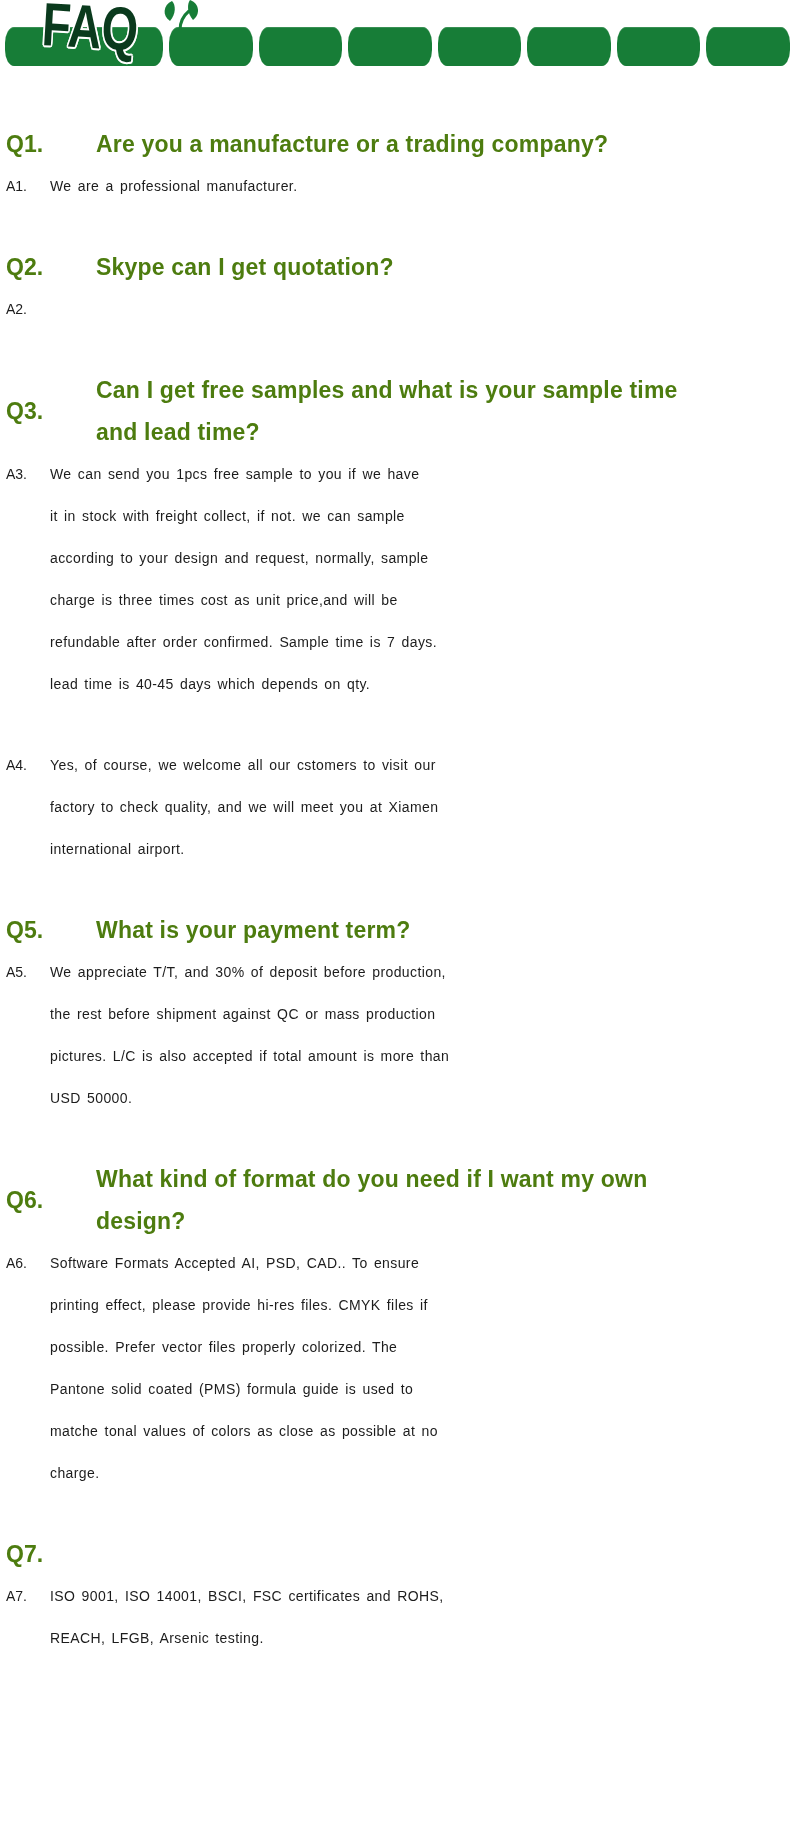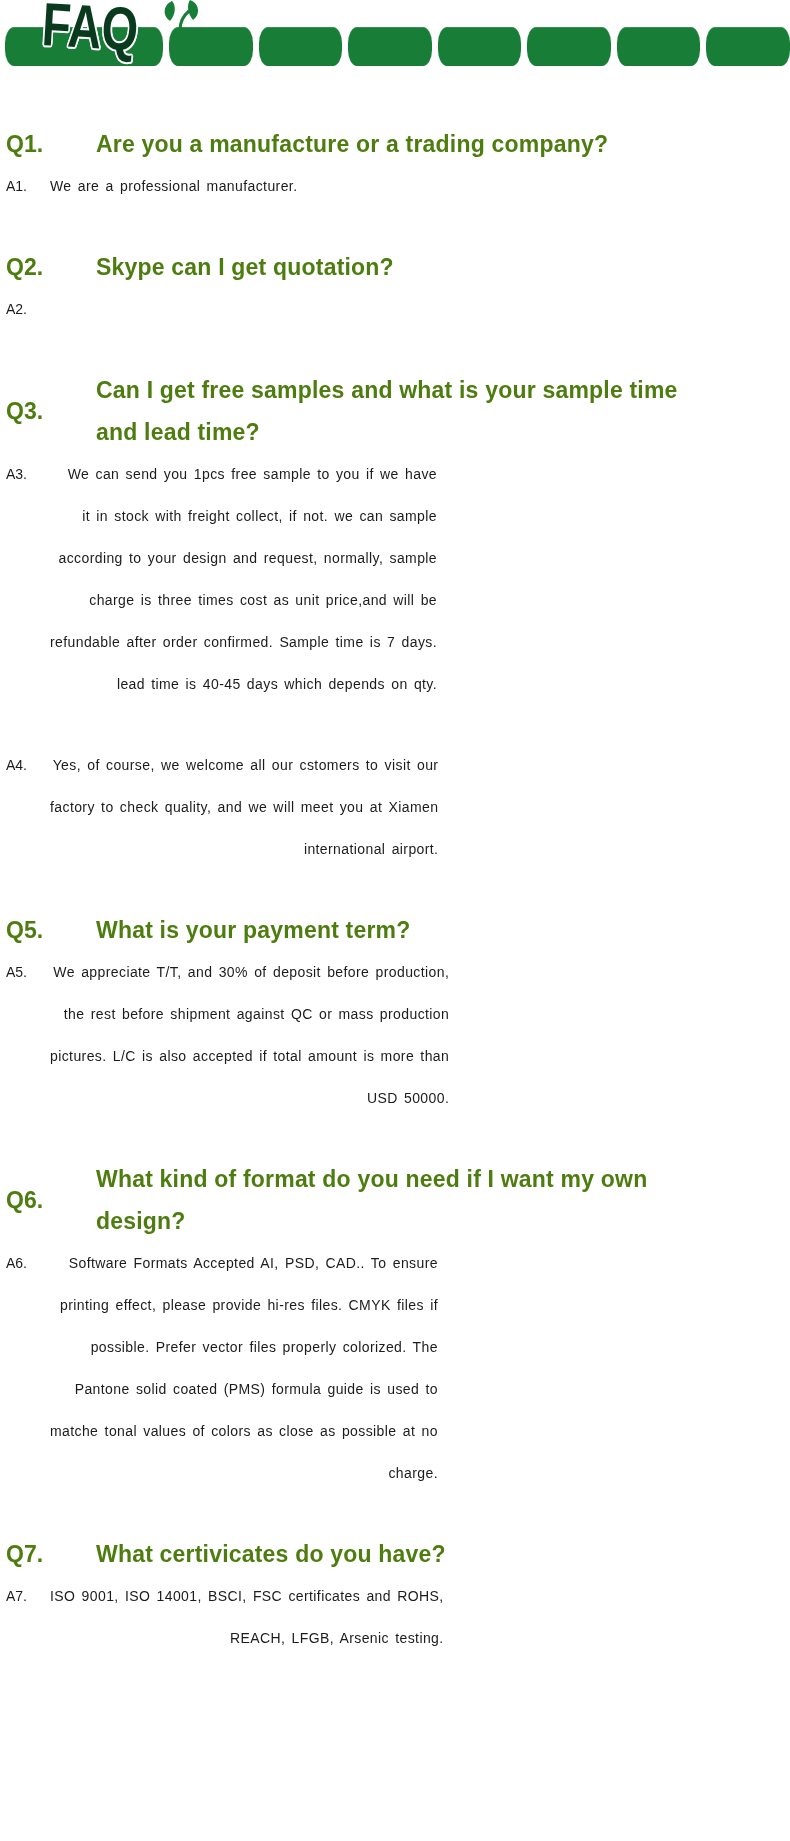--- a/index.html
+++ b/index.html
@@ -67,21 +67,21 @@
   .q .text { white-space: pre-line; letter-spacing: 0.2px; margin-left: 46px; }
 
   .a {
     display: flex;
     align-items: flex-start;
     font-size: 14px;
     line-height: 42px;
     color: #1c1c1c;
   }
   .a .label { flex: 0 0 44px; }
-  .a .text { white-space: pre-line; letter-spacing: 0.4px; word-spacing: 2px; text-align: right; }
+  .a .text { white-space: pre-line; letter-spacing: 0.4px; word-spacing: 2px; }
 </style>
 </head>
 <body>
 
 <header class="banner">
   <div class="stalk">
     <div class="seg seg-long"></div>
     <div class="seg"></div>
     <div class="seg"></div>
     <div class="seg"></div>
@@ -174,21 +174,20 @@
 possible. Prefer vector files properly colorized. The
 Pantone solid coated (PMS) formula guide is used to
 matche tonal values of colors as close as possible at no
 charge.</span>
     </div>
   </section>
 
   <section class="qa">
     <div class="q">
       <span class="label">Q7.</span>
-      <span class="text">What certivicates do you have?</span>
     </div>
     <div class="a">
       <span class="label">A7.</span>
       <span class="text">ISO 9001, ISO 14001, BSCI, FSC certificates and ROHS,
 REACH, LFGB, Arsenic testing.</span>
     </div>
   </section>
 
 </main>
 

